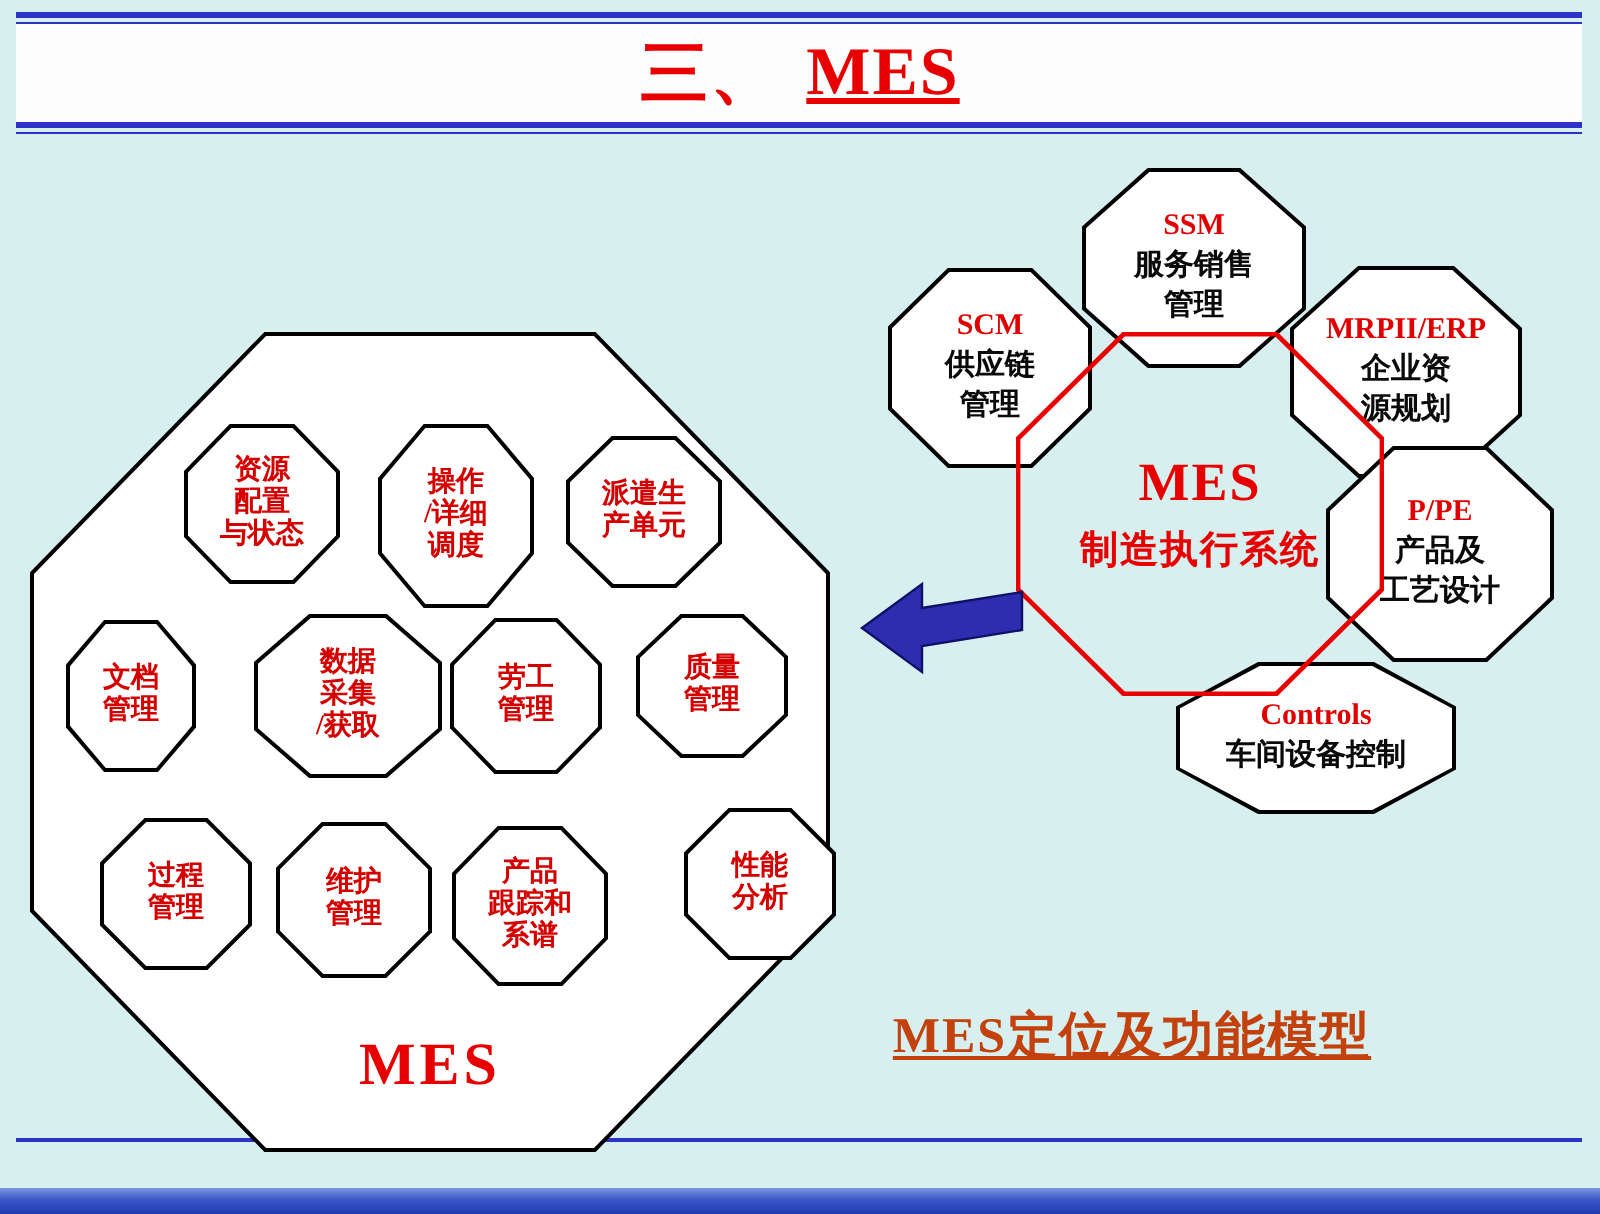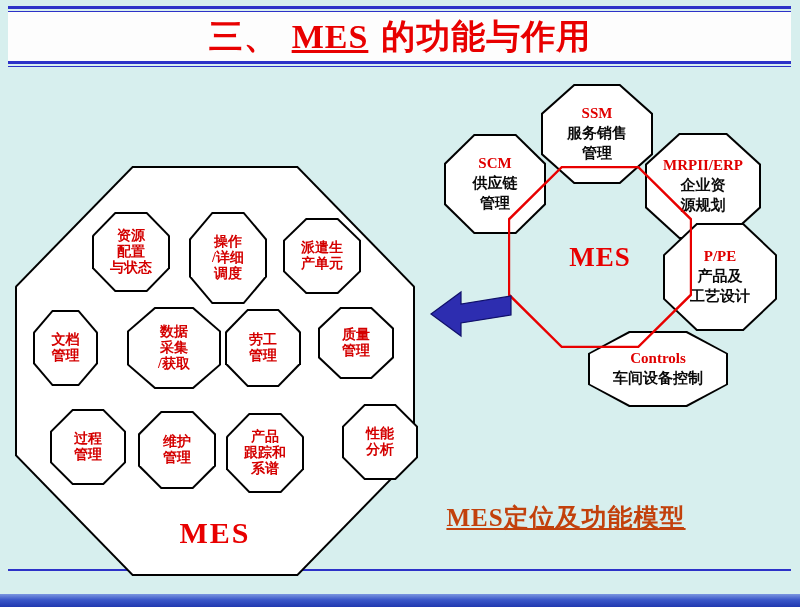--- a/index.html
+++ b/index.html
@@ -78,21 +78,20 @@
 <div class="title-band"></div>
 <div class="rule rule-top-thick"></div>
 <div class="rule rule-top-thin"></div>
 <div class="rule rule-title-thick"></div>
 <div class="rule rule-title-thin"></div>
 <div class="rule rule-bottom"></div>
 
 <div class="slide-title">
   <span>三、</span>
   <span class="kw">MES</span>
-  <span>的功能与作用</span>
 </div>
 
 <div class="oct" style="left:15px; top:166px; width:400px; height:410px;">
   <div class="oct-border"></div>
   <div class="oct-fill"></div>
 </div>
 
 <div class="oct" style="left:92px; top:212px; width:78px; height:80px;">
   <div class="oct-border"></div>
     <div class="oct-fill"></div>
@@ -245,20 +244,21 @@
     <span class="node-acronym">Controls</span>
     <span class="node-line">车间设备控制</span>
   </div>
 </div>
 
 <svg class="abs" style="left:508px; top:166px;" width="184" height="182" viewBox="0 0 184 182">
   <polygon points="53.9,1 130.1,1 183,53.3 183,128.7 130.1,181 53.9,181 1,128.7 1,53.3" fill="none" stroke="#e80000" stroke-width="2.4"></polygon>
 </svg>
 <div class="mes-node-textbox">
   <span class="acro">MES</span>
+  <span class="line">制造执行系统</span>
 </div>
 
 <svg class="abs" style="left:429px; top:284px;" width="84" height="56" viewBox="0 0 84 56">
   <polygon points="2,30 32,8 32,20 82,12 82,31 32,39 32,52" fill="#2d2db0" stroke="#10106a" stroke-width="1.2"></polygon>
 </svg>
 
 <div class="caption">MES定位及功能模型</div>
 
 <div class="bottom-band"></div>
 

